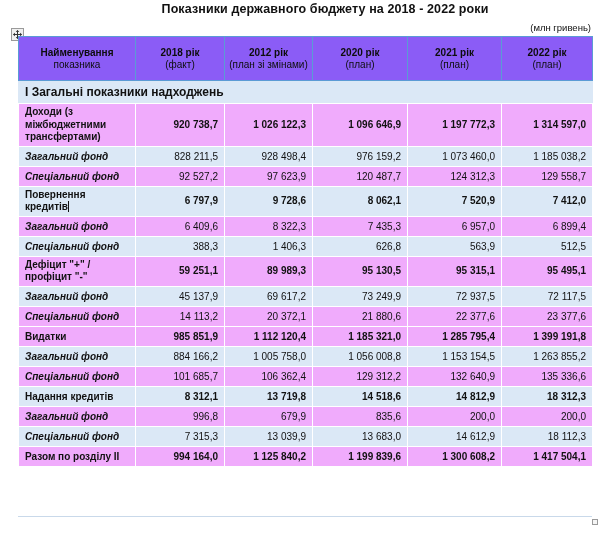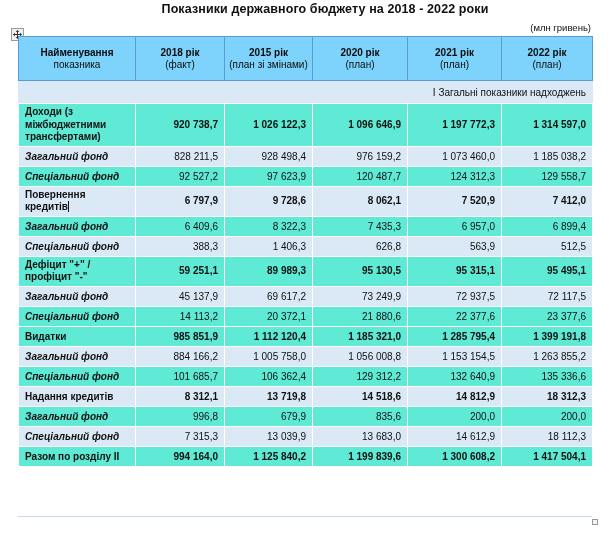--- a/index.html
+++ b/index.html
@@ -94,49 +94,49 @@
   table.budget th, table.budget td {
     border: 1px solid #ffffff;
     padding: 2px 6px;
     vertical-align: middle;
     font-size: 10px;
     color: #111111;
     box-sizing: border-box;
   }
 
   thead tr.head-row th {
-    background: #7dd3fc;
+    background: #8b5cf6;
     color: #0d0d0d;
     text-align: center;
     font-weight: bold;
     height: 44px;
     line-height: 12px;
     border: 1px solid #5b9bd5;
     padding: 2px 4px;
   }
   thead tr.head-row th .sub {
     display: block;
     font-weight: normal;
   }
 
   tr.section-row td {
     background: #dbe8f6;
-    text-align: right;
-    font-weight: normal;
-    font-size: 10px;
+    text-align: left;
+    font-weight: bold;
+    font-size: 12px;
     height: 23px;
     color: #111;
     border-top: 1px solid #ffffff;
     border-bottom: 1px solid #ffffff;
     border-left: 1px solid #dbe8f6;
     border-right: 1px solid #dbe8f6;
   }
 
   tr.r-shade td { background: #dbe8f6; }
-  tr.r-plain td { background: #5eead4; }
+  tr.r-plain td { background: #f0abfc; }
 
   td.label {
     text-align: left;
     padding-left: 8px;
   }
   td.num {
     text-align: right;
     padding-right: 9px;
     white-space: nowrap;
   }
@@ -198,21 +198,21 @@
           <col class="c1">
           <col class="c2">
           <col class="c3">
           <col class="c4">
           <col class="c5">
       </colgroup>
       <thead>
         <tr class="head-row">
             <th><span>Найменування</span><span class="sub">показника</span></th>
             <th><span>2018 рік</span><span class="sub">(факт)</span></th>
-            <th><span>2015 рік</span><span class="sub">(план зі змінами)</span></th>
+            <th><span>2012 рік</span><span class="sub">(план зі змінами)</span></th>
             <th><span>2020 рік</span><span class="sub">(план)</span></th>
             <th><span>2021 рік</span><span class="sub">(план)</span></th>
             <th><span>2022 рік</span><span class="sub">(план)</span></th>
           </tr>
       </thead>
       <tbody>
           <tr class="section-row">
             <td colspan="6">I Загальні показники надходжень</td>
           </tr>
           <tr class="bold tall r-plain">

